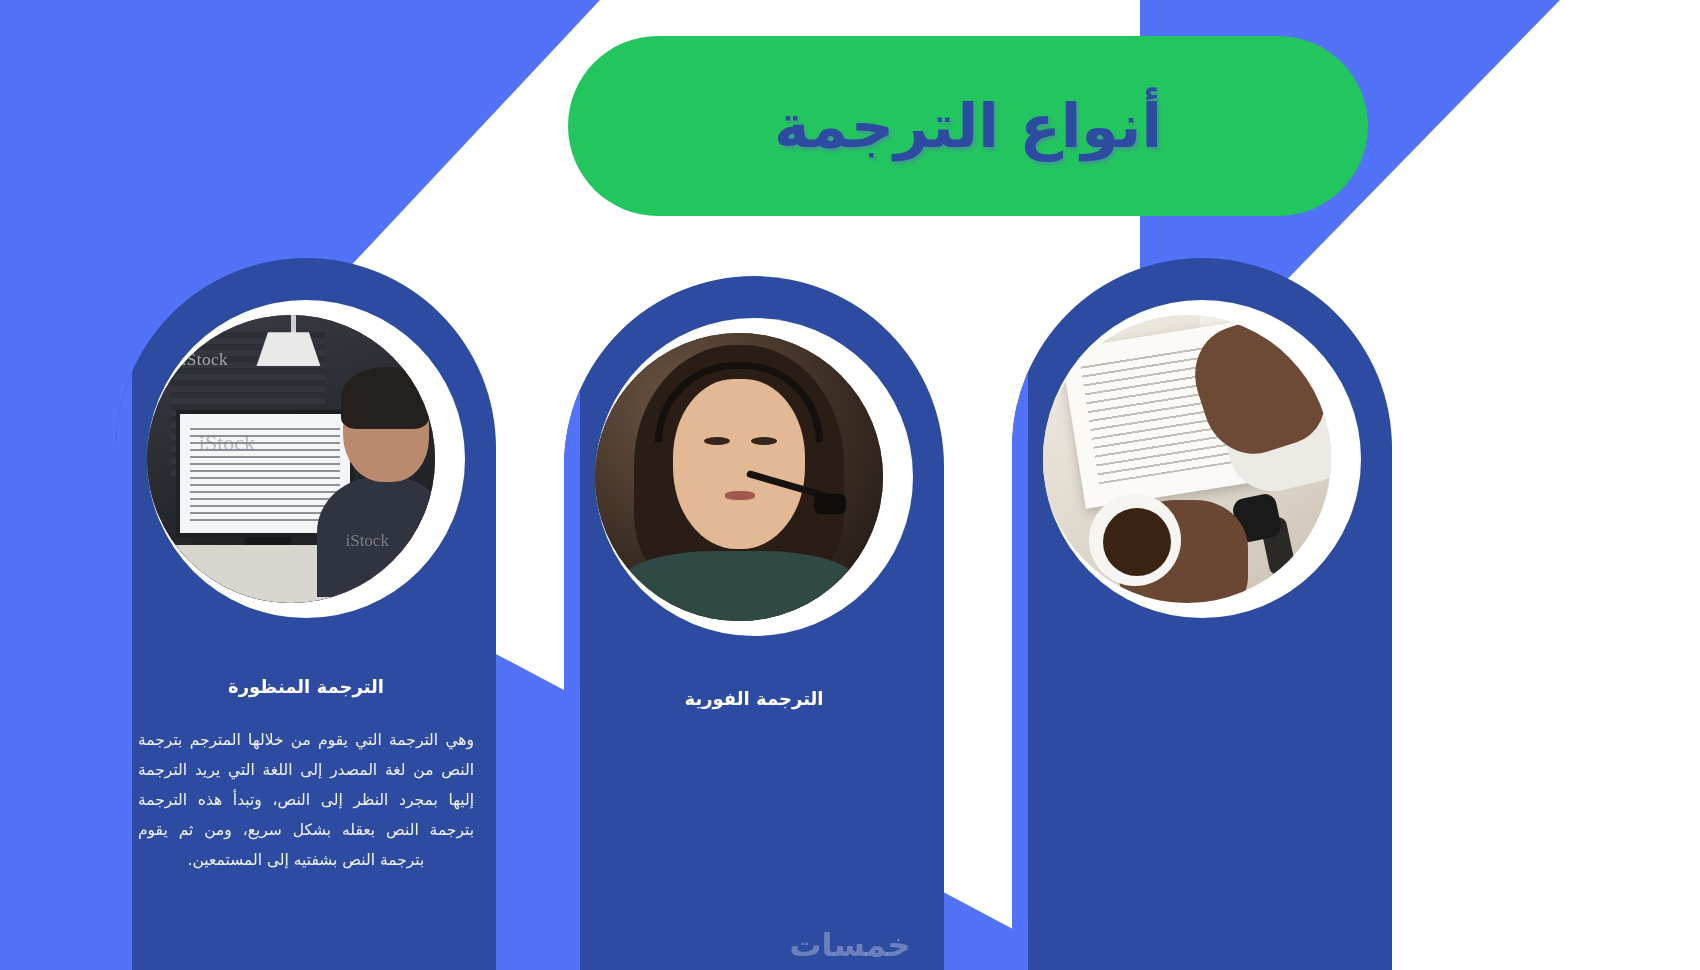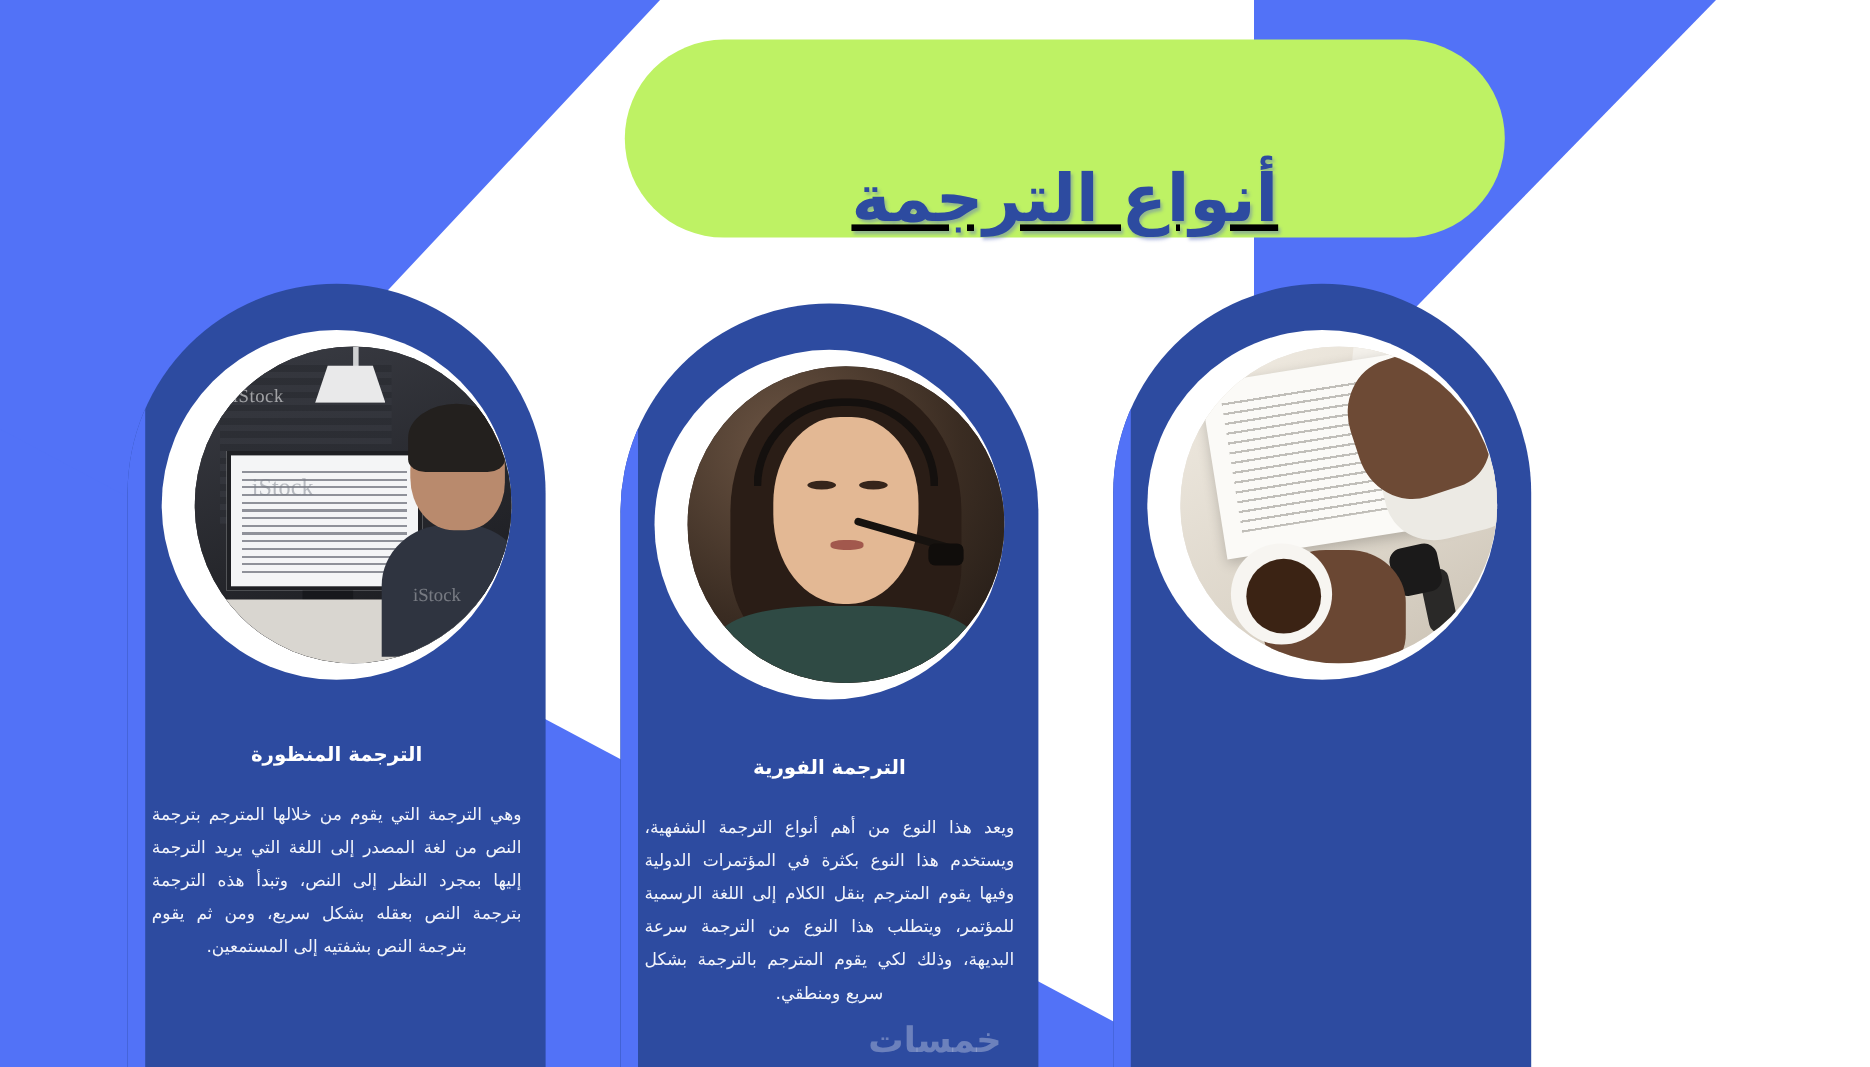--- a/index.html
+++ b/index.html
@@ -63,27 +63,26 @@
     clip-path: polygon(0 0, 420px 0, 420px 0, 0 430px);
   }
 
   
   .title-card {
     position: absolute;
     left: 568px;
     top: 36px;
     width: 800px;
     height: 180px;
-    background: #bef264;
+    background: #22c55e;
     border-radius: 90px;
     display: flex;
-    align-items: flex-end;
+    align-items: center;
     justify-content: center;
     z-index: 6;
-    text-decoration: underline;
   }
 
   .title-text {
     font-family: "DejaVu Sans", "Liberation Sans", sans-serif;
     font-size: 60px;
     font-weight: bold;
     color: #2d4ba0;
     letter-spacing: 1px;
     text-shadow: 2px 3px 3px rgba(90, 110, 190, 0.45);
     direction: rtl;
@@ -132,21 +131,21 @@
 
   
   .photo-ring {
     width: 318px;
     height: 318px;
     margin-top: 42px;
     border-radius: 50%;
     background: #ffffff;
     display: flex;
     align-items: center;
-    justify-content: flex-start;
+    justify-content: flex-end;
     flex: 0 0 auto;
   }
 
   .photo-disc {
     width: 288px;
     height: 288px;
     border-radius: 50%;
     overflow: hidden;
     position: relative;
   }
@@ -421,21 +420,20 @@
           <div class="q-eye-l"></div>
           <div class="q-eye-r"></div>
           <div class="q-lip"></div>
           <div class="q-band"></div>
           <div class="q-boom"></div>
           <div class="q-mic"></div>
           <div class="q-shirt"></div>
         </div>
       </div>
       <div class="card-title">الترجمة الفورية</div>
-      <div class="card-text">ويعد هذا النوع من أهم أنواع الترجمة الشفهية، ويستخدم هذا النوع بكثرة في المؤتمرات الدولية وفيها يقوم المترجم بنقل الكلام إلى اللغة الرسمية للمؤتمر، ويتطلب هذا النوع من الترجمة سرعة البديهة، وذلك لكي يقوم المترجم بالترجمة بشكل سريع ومنطقي.</div>
     </div>
   </div>
 
   <div class="card card-3">
     <div class="card-edge"></div>
     <div class="card-body">
       <div class="photo-ring">
         <div class="photo-disc photo-writing">
           <div class="r-bg"></div>
           <div class="r-book2"></div>

